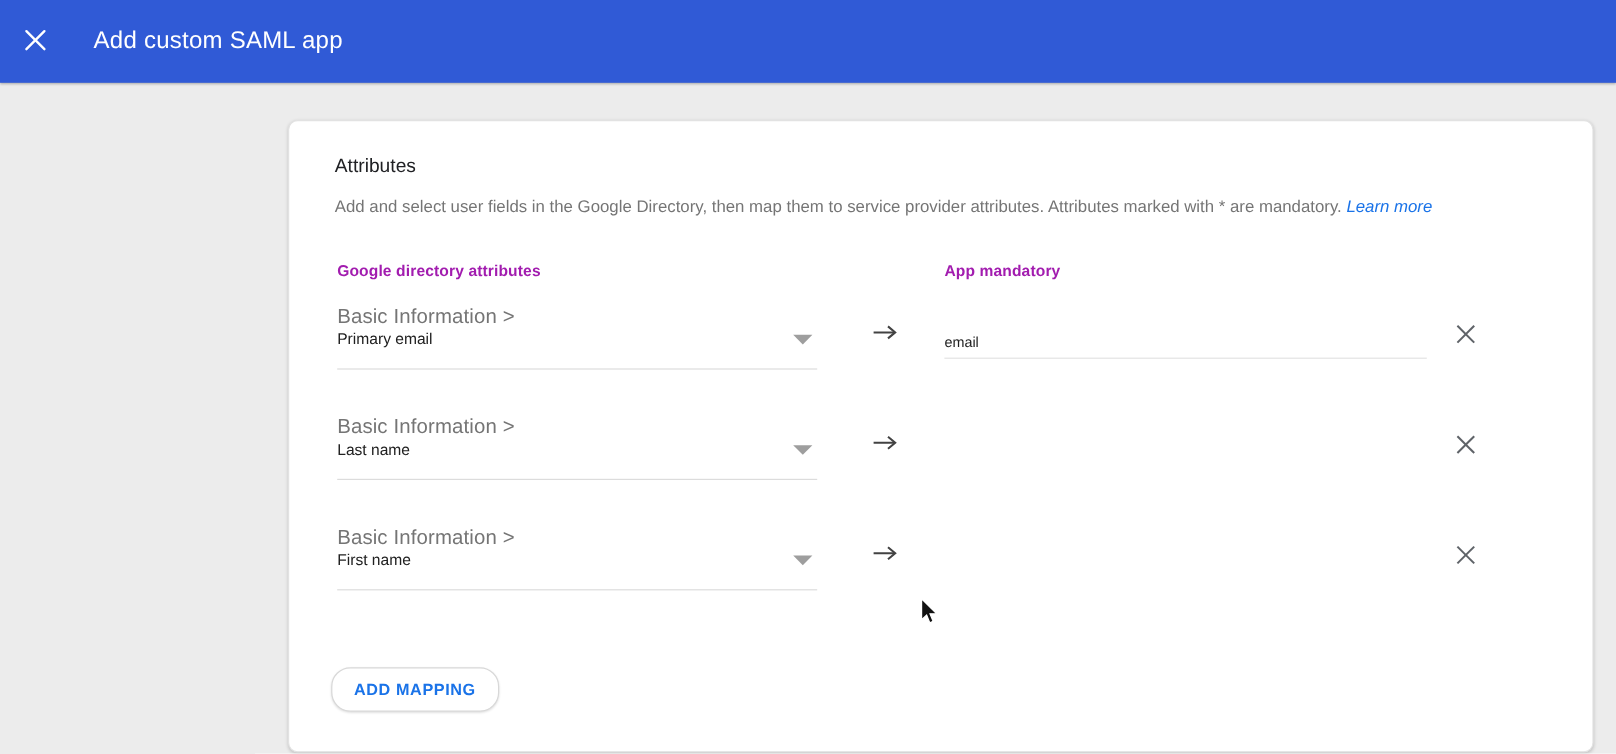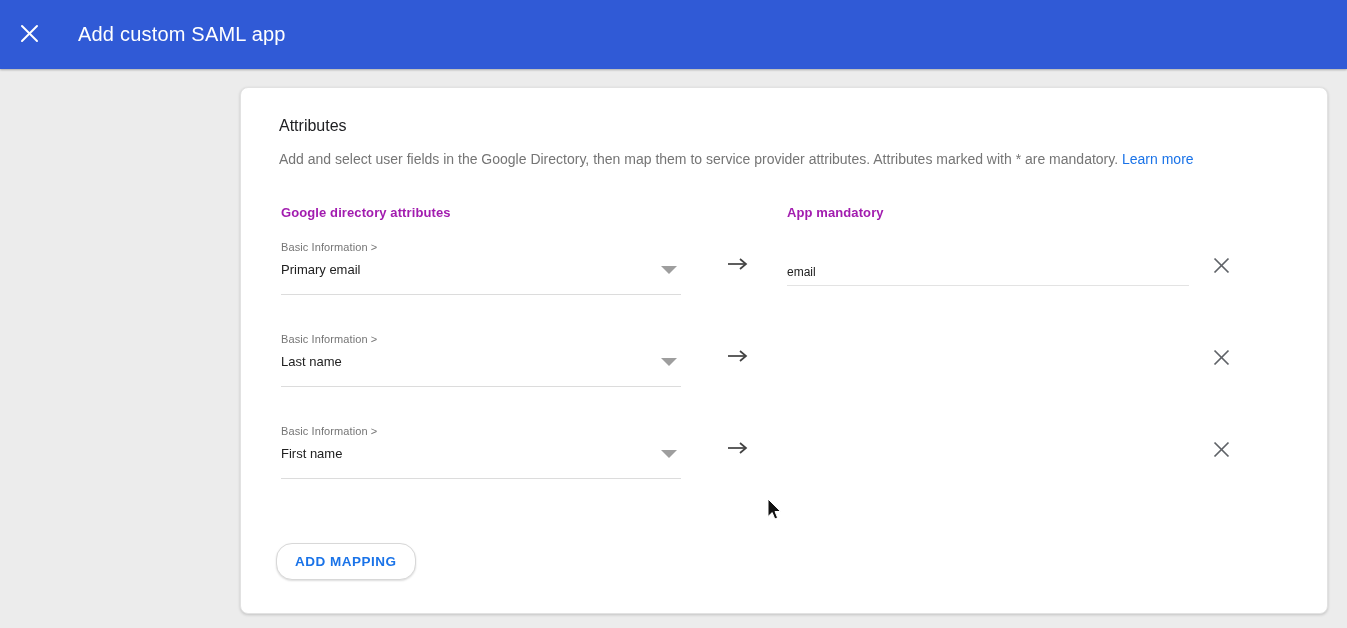--- a/index.html
+++ b/index.html
@@ -35,21 +35,21 @@
     color: #ffffff;
     font-size: 20px;
     font-weight: 400;
     letter-spacing: 0.2px;
     margin-left: 13px;
   }
 
   
   .card {
     position: absolute;
-    left: 240px; top: 87px;
+    left: 240px; top: 100px;
     width: 1088px; height: 527px;
     background: #ffffff;
     border-radius: 8px;
     border: 1px solid #e2e2e2;
     box-shadow: 0 1px 3px rgba(0,0,0,0.18);
   }
   .card-inner { position: relative; width: 100%; height: 100%; }
 
   .section-title {
     position: absolute;
@@ -62,20 +62,21 @@
     position: absolute;
     left: 38px; top: 63px;
     font-size: 14px;
     color: #757575;
     white-space: nowrap;
   }
   .learn-more {
     color: var(--link-blue, #1a73e8);
     text-decoration: none;
     cursor: pointer;
+    font-style: italic;
   }
 
   .col-headers { position: absolute; left: 0; top: 117px; width: 100%; }
   .col-header {
     position: absolute;
     font-size: 13px;
     font-weight: 700;
     color: #a21caf;
     letter-spacing: 0.1px;
   }
@@ -89,21 +90,21 @@
   .dir-select {
     position: absolute;
     left: 40px; top: 4px;
     width: 400px; height: 56px;
     border-bottom: 1px solid #dcdcdc;
     cursor: pointer;
   }
   .dir-category {
     position: absolute;
     left: 0; top: 2px;
-    font-size: 11px;
+    font-size: 17px;
     color: #757575;
     letter-spacing: 0.1px;
   }
   .dir-value {
     position: absolute;
     left: 0; top: 23px;
     font-size: 13px;
     color: #212121;
   }
   .dd-arrow {

